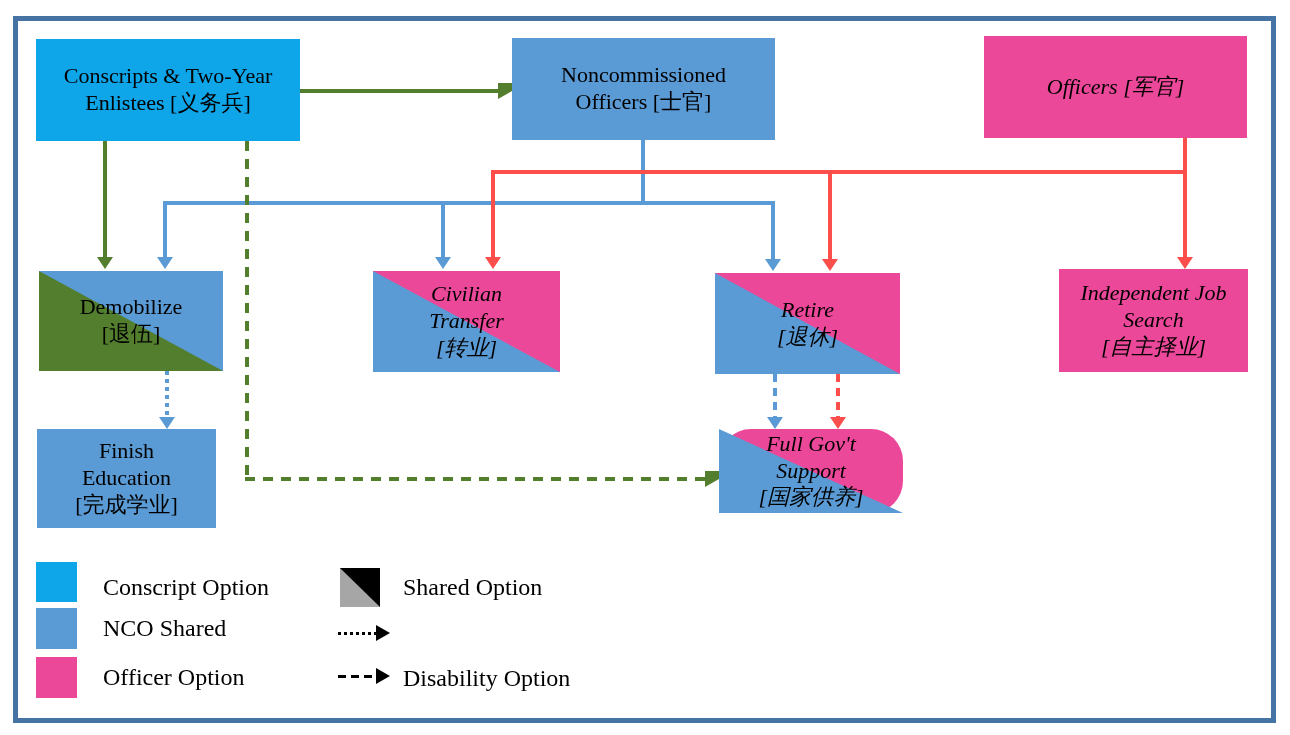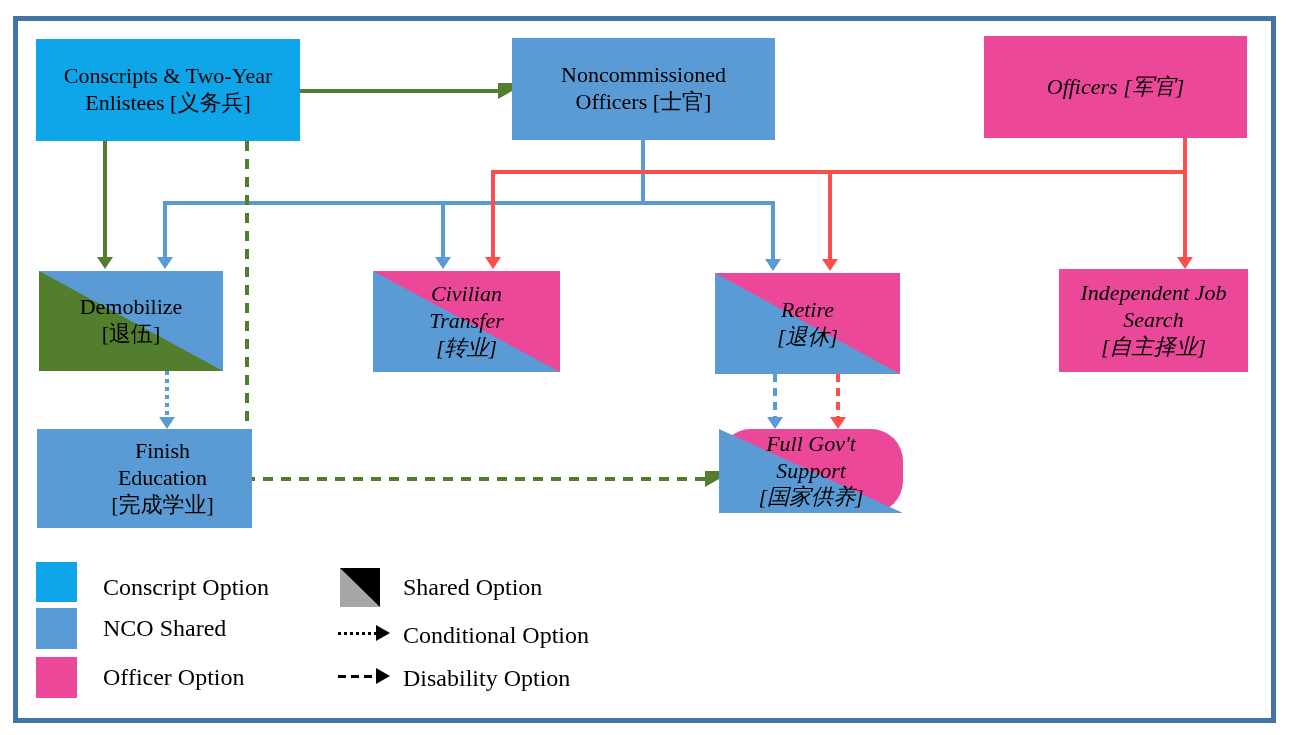--- a/index.html
+++ b/index.html
@@ -125,21 +125,21 @@
     <span class="lbl">Retire
 [退休]</span>
   </div>
 
   <div class="node bg-red" style="left:1059px;top:269px;width:189px;height:103px;">
     <span class="lbl">Independent Job
 Search
 [自主择业]</span>
   </div>
 
-  <div class="node bg-blue" style="left:37px;top:429px;width:179px;height:99px;padding-left:36px;">
+  <div class="node bg-blue" style="left:37px;top:429px;width:179px;height:99px;">
     <span class="lbl">Finish
 Education
 [完成学业]</span>
   </div>
 
   <div class="node bg-red" style="left:719px;top:429px;width:184px;height:84px;border-radius:32px;">
     <div class="tri tri-blue"></div>
     <span class="lbl">Full Gov't
 Support
 [国家供养]</span>
@@ -154,18 +154,17 @@
   <div class="lg-sq bg-red" style="left:36px;top:657px;height:41px;"></div>
   <div class="lg-lbl" style="left:103px;top:662px;">Officer Option</div>
 
   <div class="lg-sq" style="left:340px;top:568px;width:40px;height:39px;background:#000;">
     <div class="tri tri-gray"></div>
   </div>
   <div class="lg-lbl" style="left:403px;top:572px;">Shared Option</div>
 
   <div class="line hdot-black" style="left:338px;top:632px;width:38px;height:3px;"></div>
   <div class="ah ah-right ah-black" style="left:376px;top:625px;"></div>
-  <div class="lg-lbl" style="left:403px;top:620px;">Conditional Option</div>
 
   <div class="line hdash-black" style="left:338px;top:675px;width:38px;height:3px;"></div>
   <div class="ah ah-right ah-black" style="left:376px;top:668px;"></div>
   <div class="lg-lbl" style="left:403px;top:663px;">Disability Option</div>
 </div>
 
 </body></html>

